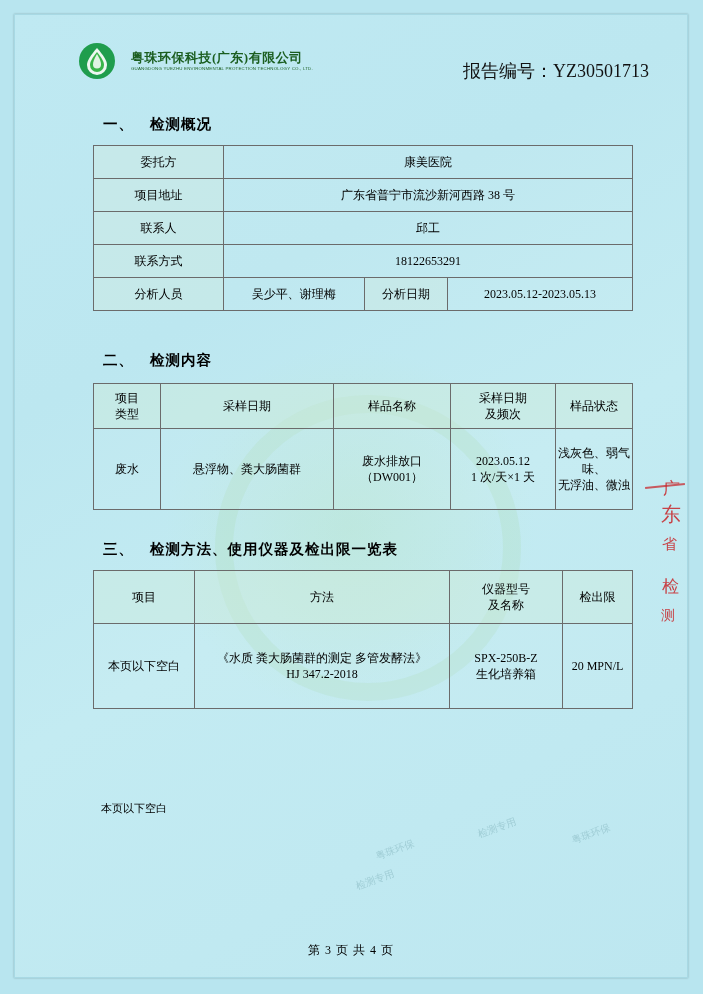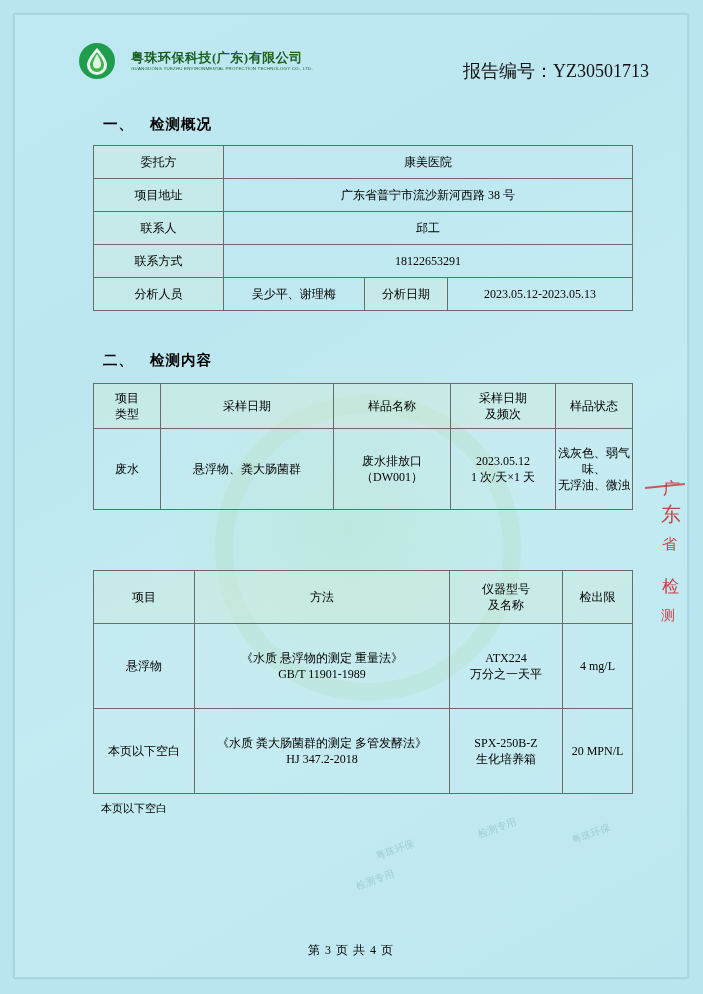--- a/index.html
+++ b/index.html
@@ -265,45 +265,36 @@
         <div>1 次/天×1 天</div>
       </td>
       <td class="body">
         <div>浅灰色、弱气味、</div>
         <div>无浮油、微浊</div>
       </td>
     </tr>
   </tbody>
     </table>
 
+  <div class="sec-head" style="left:88px; top:525px;">
+    <span class="sec-num">三、</span><span>检测方法、使用仪器及检出限一览表</span>
+  </div>
 
   <table class="grid" id="tbl-methods">
     <tbody>
         <tr>
       <td class="hdr" style="width:96px;">项目</td>
       <td class="hdr" style="width:250px;">方法</td>
       <td class="hdr" style="width:108px;">
         <div>仪器型号</div>
         <div>及名称</div>
       </td>
       <td class="hdr">检出限</td>
     </tr>
     <tr>
-      <td class="body">悬浮物</td>
-      <td class="body">
-        <div>《水质  悬浮物的测定  重量法》</div>
-        <div>GB/T 11901-1989</div>
-      </td>
-      <td class="body">
-        <div>ATX224</div>
-        <div>万分之一天平</div>
-      </td>
-      <td class="body">4 mg/L</td>
-    </tr>
-    <tr>
       <td class="body">本页以下空白</td>
       <td class="body">
         <div>《水质  粪大肠菌群的测定  多管发酵法》</div>
         <div>HJ 347.2-2018</div>
       </td>
       <td class="body">
         <div>SPX-250B-Z</div>
         <div>生化培养箱</div>
       </td>
       <td class="body">20 MPN/L</td>

